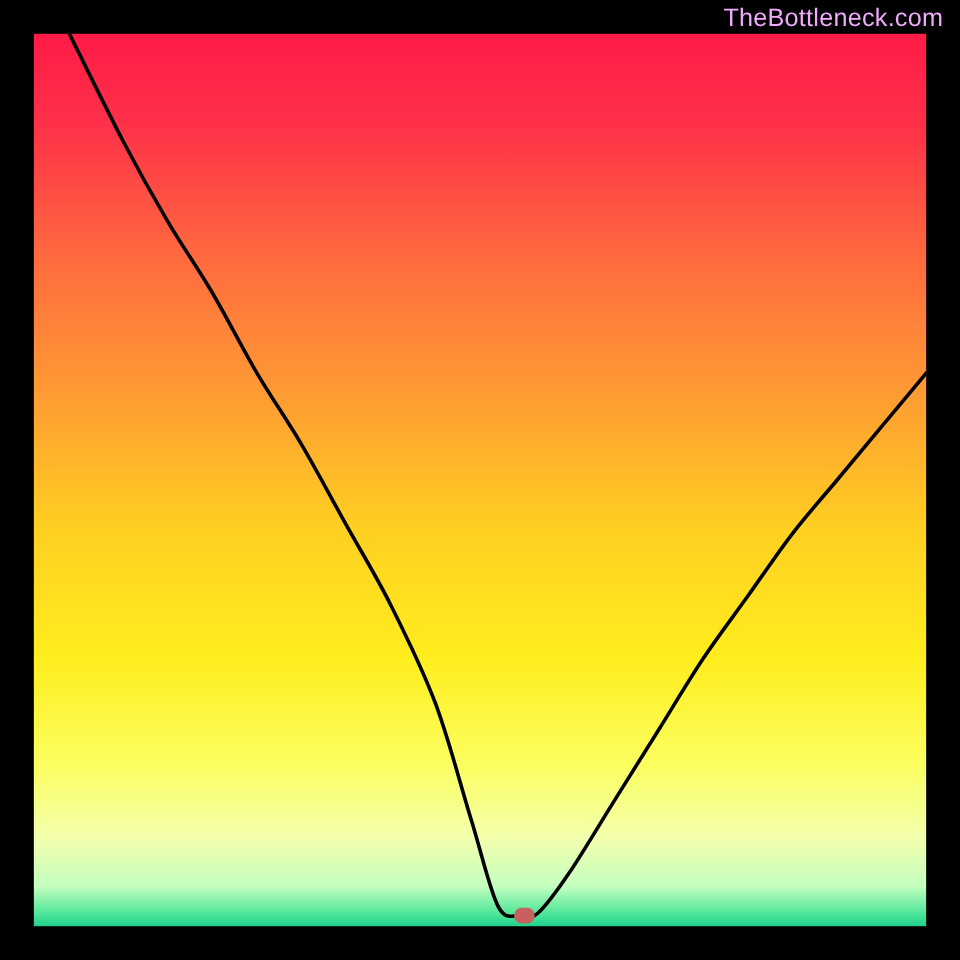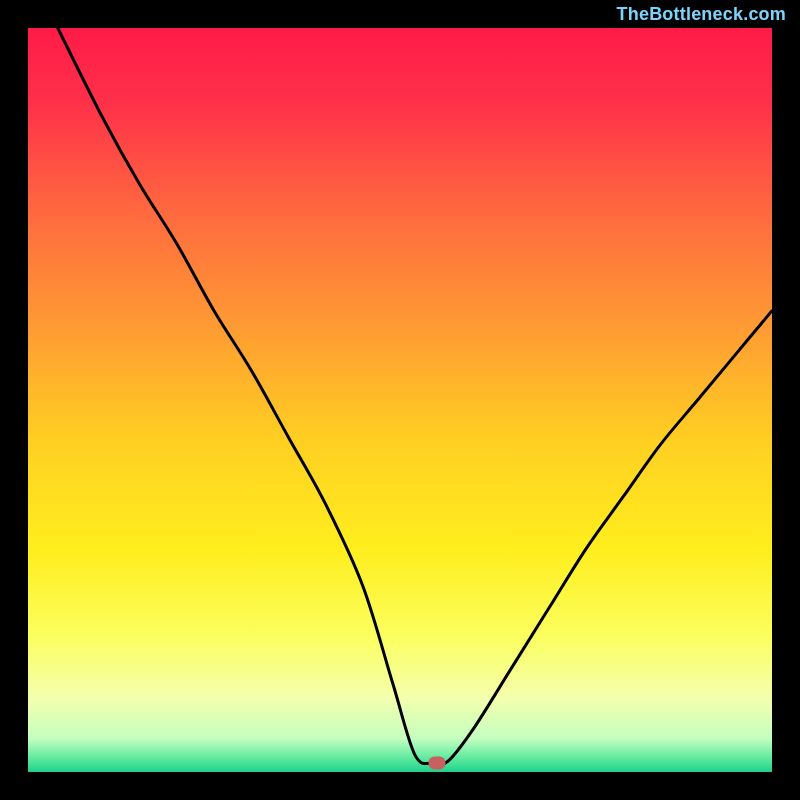--- a/index.html
+++ b/index.html
@@ -14,23 +14,23 @@
   .frame {
     position: relative;
     width: 800px;
     height: 800px;
     background: #000;
   }
   .watermark {
     position: absolute;
     top: 4px;
     right: 14px;
-    color: #7dd3fc;
-    font-size: 18px;
-    font-weight: 700;
+    color: #f0abfc;
+    font-size: 21px;
+    font-weight: 400;
     letter-spacing: 0.2px;
     z-index: 10;
   }
   .plot {
     position: absolute;
     left: 28px;
     top: 28px;
     width: 744px;
     height: 744px;
   }

